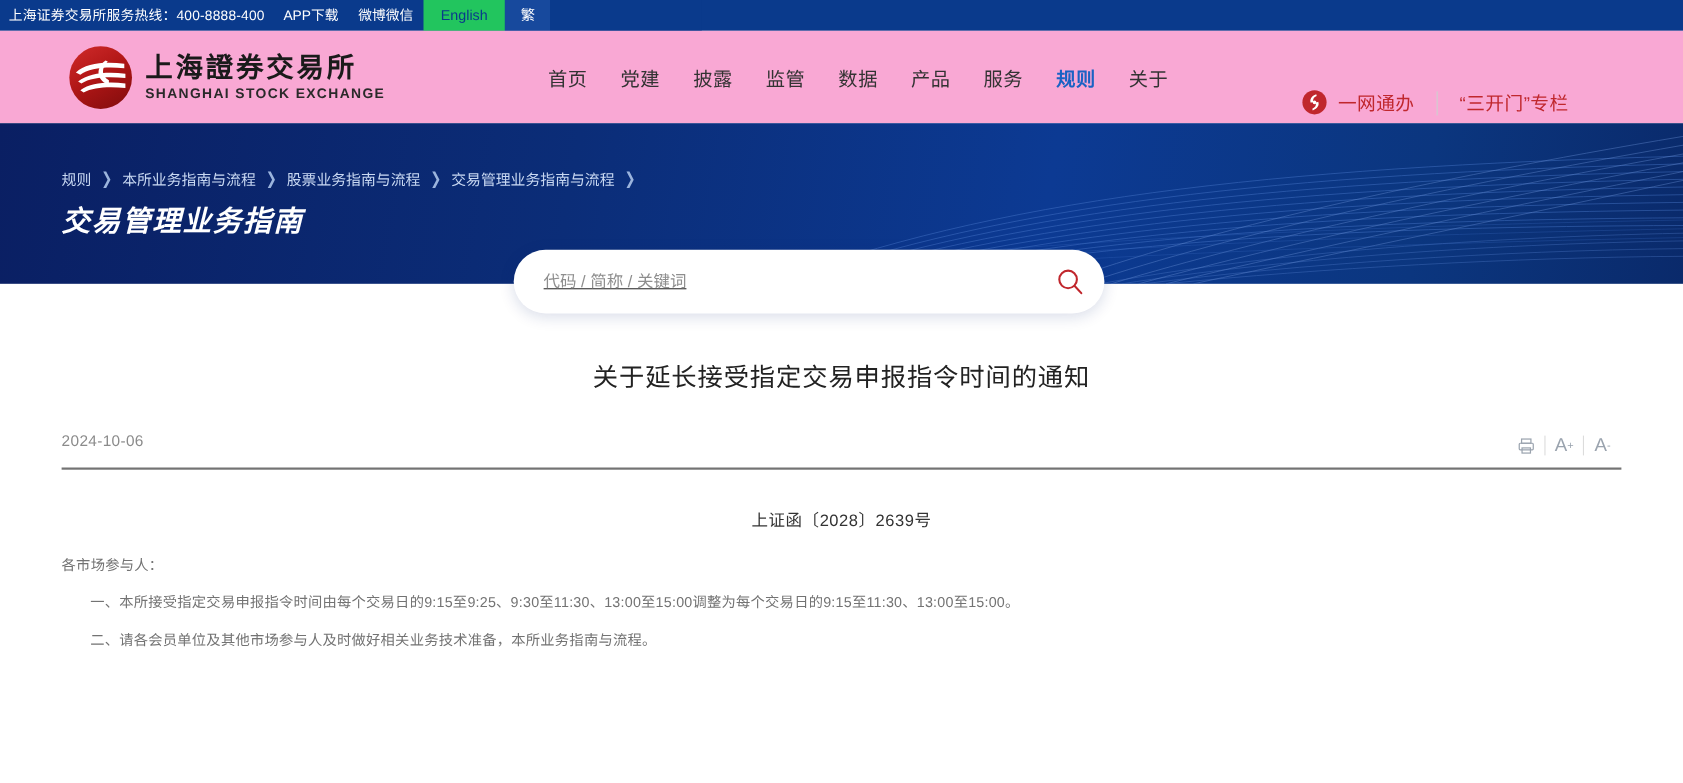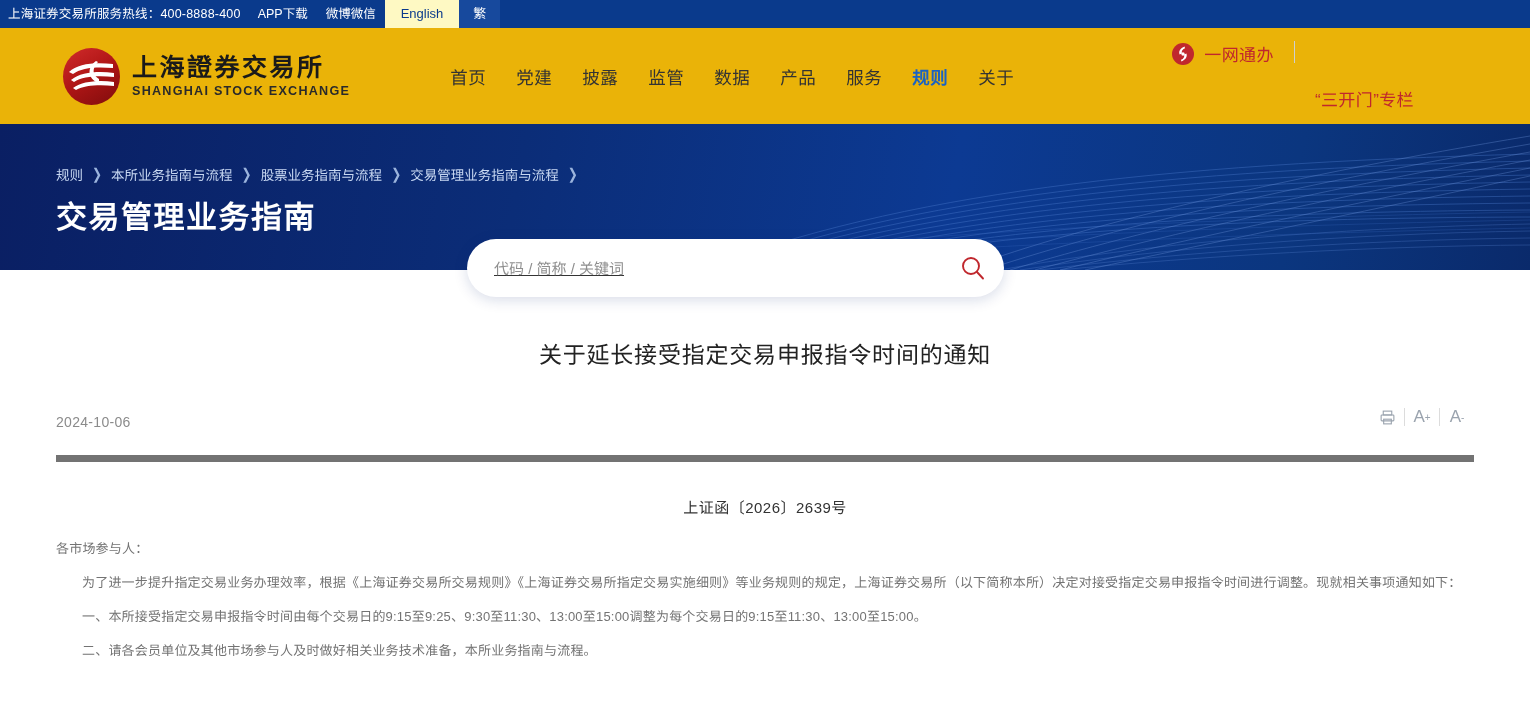--- a/index.html
+++ b/index.html
@@ -34,21 +34,21 @@
     letter-spacing: 0.2px;
   }
   .topbar-link {
     color: #ffffff;
     padding: 0 9px;
     line-height: 28px;
     white-space: nowrap;
     cursor: pointer;
   }
   .lang-en {
-    background: #fef9c3;
+    background: #22c55e;
     color: #0a3a8c;
     padding: 0 16px;
     line-height: 28px;
     font-size: 13px;
     cursor: pointer;
     white-space: nowrap;
   }
   .lang-tc {
     background: #17499d;
     color: #ffffff;
@@ -58,25 +58,26 @@
     cursor: pointer;
     white-space: nowrap;
   }
   .topbar-tail {
     width: 138px;
     background: #0a3a8c;
   }
 
   
   .header {
-    height: 96px;
-    background: #eab308;
+    height: 84px;
+    background: #f9a8d4;
     display: flex;
     align-items: center;
     position: relative;
+    gap: 48px;
   }
   .logo-wrap {
     display: flex;
     align-items: center;
     margin-left: 62px;
     cursor: pointer;
   }
   .logo-mark {
     width: 59px;
     height: 59px;
@@ -112,23 +113,23 @@
     font-size: 17.5px;
     color: #333333;
     white-space: nowrap;
     cursor: pointer;
     letter-spacing: 0.5px;
   }
   .nav-item.active { color: #1a62c4; font-weight: 700; }
 
   .header-right {
     display: flex;
-    align-items: flex-start;
+    align-items: flex-end;
     position: absolute;
-    right: 116px;
+    right: 104px;
     top: 50%;
     transform: translateY(-50%);
   }
   .gov-link {
     display: flex;
     align-items: center;
     gap: 9px;
     cursor: pointer;
   }
   .gov-icon { width: 24px; height: 24px; flex: 0 0 24px; }
@@ -181,26 +182,27 @@
     margin: 0 9px;
     font-size: 12px;
     color: #9bb4dd;
     display: inline-block;
     transform: scaleY(1.25);
   }
   .hero-title {
     position: absolute;
     left: 56px;
     top: 68px;
-    font-size: 31px;
+    font-size: 26px;
     font-weight: 700;
     color: #ffffff;
     letter-spacing: 1.5px;
     z-index: 3;
     white-space: nowrap;
+    font-style: italic;
   }
 
   
   .search-zone {
     position: relative;
     height: 0;
   }
   .searchbox {
     position: absolute;
     left: 467px;
@@ -243,24 +245,24 @@
   }
   .article-title {
     text-align: center;
     font-size: 23px;
     color: #222222;
     letter-spacing: 0.8px;
     font-weight: 400;
   }
   .meta-row {
     margin: 34px 56px 0 56px;
-    padding-bottom: 25px;
-    border-bottom: 7px solid #737373;
-    display: flex;
-    align-items: flex-end;
+    padding-bottom: 7px;
+    border-bottom: 2px solid #737373;
+    display: flex;
+    align-items: flex-start;
     justify-content: space-between;
   }
   .pub-date {
     font-size: 14px;
     color: #8b8b8b;
     letter-spacing: 0.3px;
   }
   .tools {
     display: flex;
     align-items: center;
@@ -448,22 +450,21 @@
           <sup>+</sup>
       </button>
       <span class="tool-sep"></span>
       <button class="tool-btn">
         <span>A</span>
           <sup>-</sup>
       </button>
     </div>
   </div>
 
-  <div class="doc-no">上证函〔2026〕2639号</div>
+  <div class="doc-no">上证函〔2028〕2639号</div>
 
   <div class="body-text">
     <p class="p-salutation">各市场参与人：</p>
-    <p class="p-indent">为了进一步提升指定交易业务办理效率，根据《上海证券交易所交易规则》《上海证券交易所指定交易实施细则》等业务规则的规定，上海证券交易所（以下简称本所）决定对接受指定交易申报指令时间进行调整。现就相关事项通知如下：</p>
     <p class="p-item">一、本所接受指定交易申报指令时间由每个交易日的9:15至9:25、9:30至11:30、13:00至15:00调整为每个交易日的9:15至11:30、13:00至15:00。</p>
     <p class="p-item">二、请各会员单位及其他市场参与人及时做好相关业务技术准备，本所业务指南与流程。</p>
 
   </div>
 </main>
 
 </body></html>

